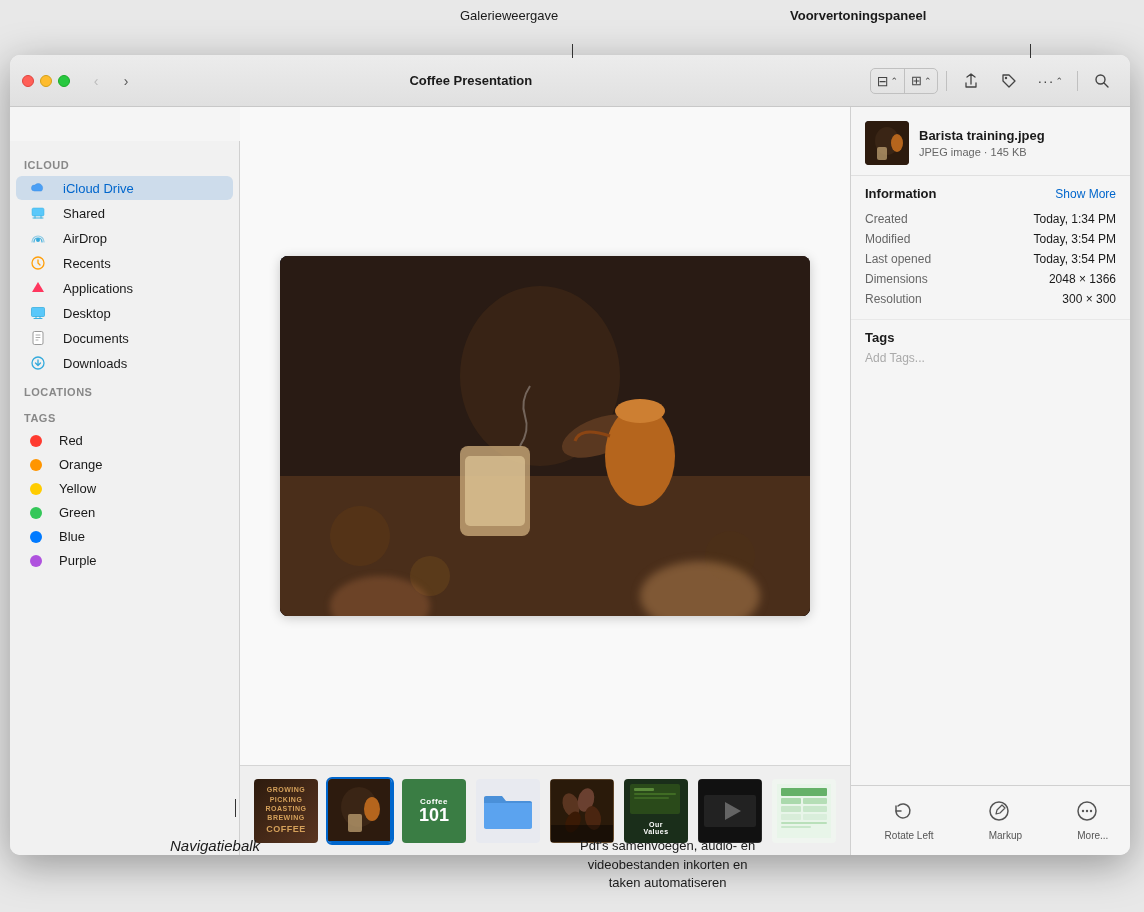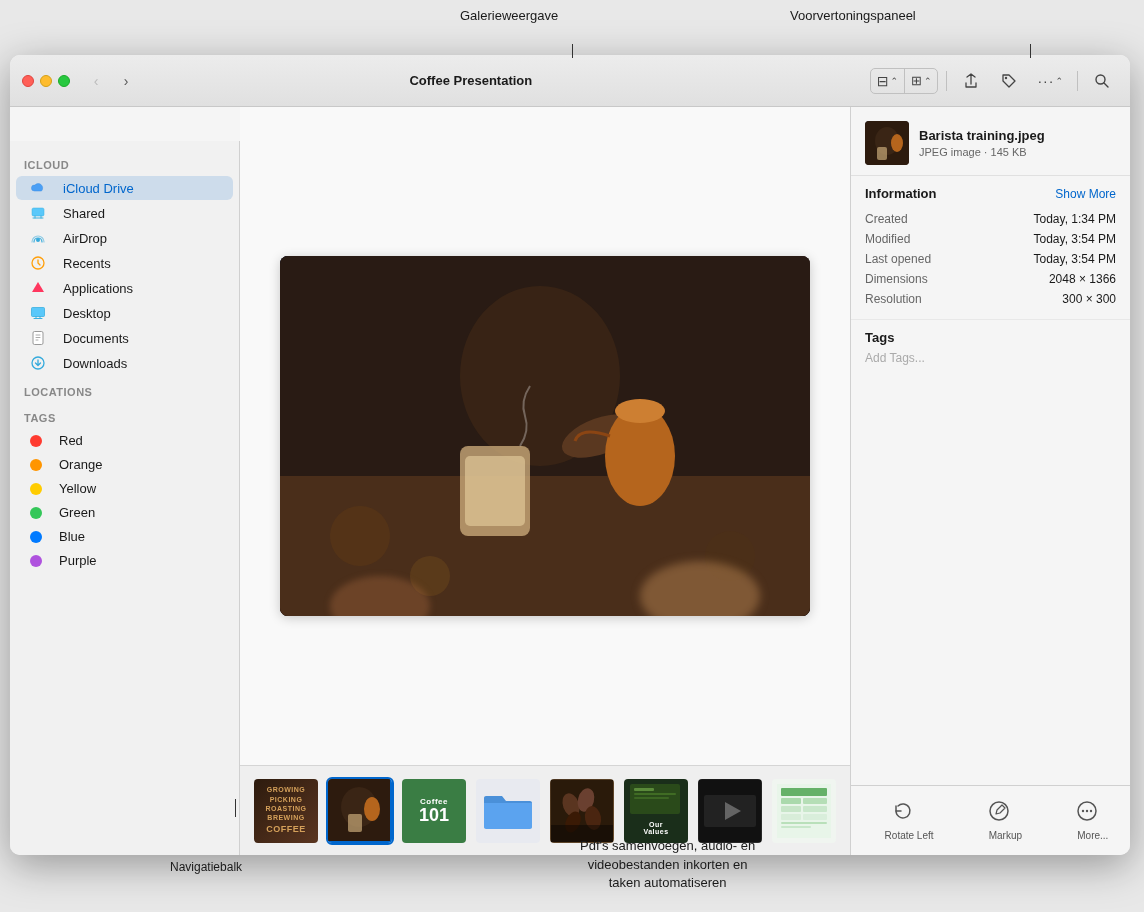--- a/index.html
+++ b/index.html
@@ -394,21 +394,21 @@
       border: none;
       color: #444;
     }
     .preview-action-icon { font-size: 18px; }
     .preview-action-label { font-size: 10px; color: #555; padding-left: 12px; }
   </style>
 </head>
 <body>
 
 <div class="annotation-label" style="top:8px; left:460px;">Galerieweergave</div>
-<div class="annotation-label" style="top:8px; left:790px;">Voorvertoningspaneel</div>
+<div class="annotation-label" style="top:8px; left:790px;font-weight:bold;">Voorvertoningspaneel</div>
 
 <div class="annotation-line" style="top:44px; left:572px; width:1px; height:14px;"></div>
 <div class="annotation-line" style="top:44px; left:1030px; width:1px; height:14px;"></div>
 
 <div class="finder-window">
 
   <div class="titlebar">
     <div class="traffic-lights">
       <div class="traffic-light tl-red"></div>
       <div class="traffic-light tl-yellow"></div>
@@ -779,18 +779,18 @@
             </svg>
           </span>
           <span class="preview-action-label">More...</span>
         </button>
       </div>
     </div>
 
   </div>
 </div>
 
-<div class="annotation-label" style="bottom:38px; left:170px; font-size:12px; position:absolute;">Navigatiebalk</div>
+<div class="annotation-label" style="bottom:58px; left:170px; font-size:15px; position:absolute;font-style:italic;">Navigatiebalk</div>
 <div class="annotation-label" style="bottom:20px; left:580px; font-size:13px; position:absolute; text-align:center; line-height:1.4; max-width:300px; white-space:pre-line;">Pdf's samenvoegen, audio- en
 videobestanden inkorten en
 taken automatiseren</div>
 
 <div class="annotation-line" style="bottom:95px; left:235px; width:1px; height:18px; position:absolute;"></div>
 
 </body></html>

